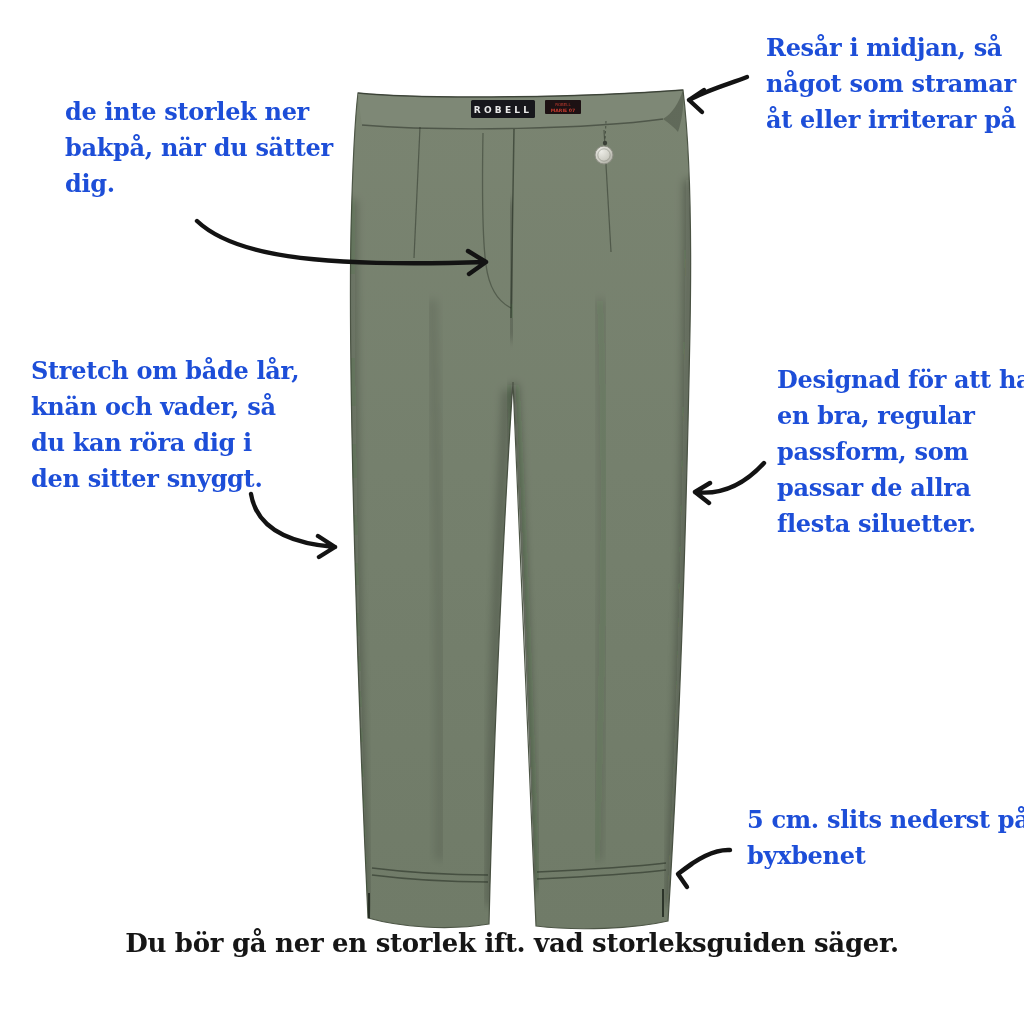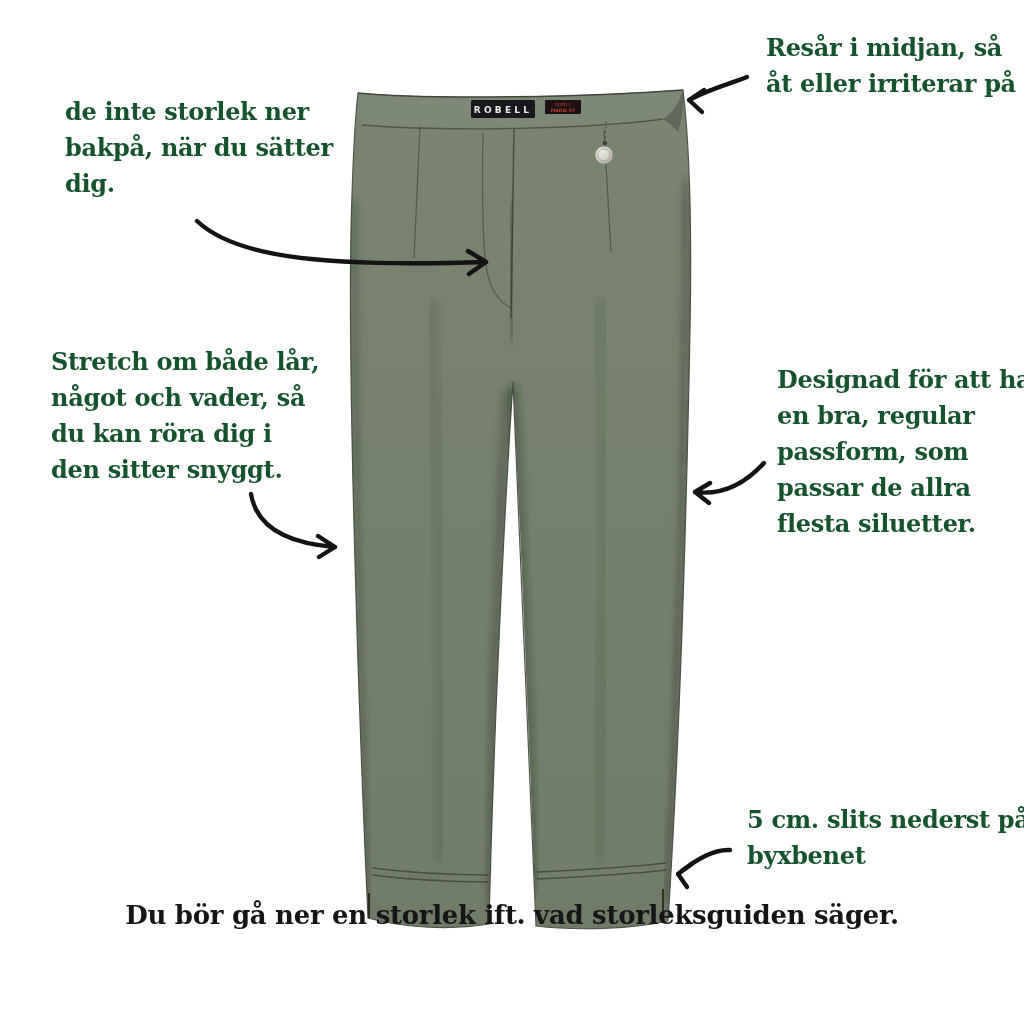--- a/index.html
+++ b/index.html
@@ -4,30 +4,30 @@
 <style>
   html,body{margin:0;padding:0;background:#ffffff;}
   .canvas{
     position:relative;width:1024px;height:1024px;background:#ffffff;
     overflow:hidden;font-family:"DejaVu Serif",serif;
   }
   .canvas svg{position:absolute;left:0;top:0;}
   .ann{
     position:absolute;
     font-weight:700;font-size:24px;line-height:36px;
-    letter-spacing:-0.3px;color:#14532d;white-space:nowrap;
+    letter-spacing:-0.3px;color:#1d4ed8;white-space:nowrap;
   }
   .ann span{display:block;}
   .footer{
-    position:absolute;left:0;right:0;top:900px;text-align:center;
+    position:absolute;left:0;right:0;top:928px;text-align:center;
     font-weight:700;font-size:26px;color:#161616;letter-spacing:-0.3px;
   }
   .ann-crotch{left:65px;top:94px;}
   .ann-waist{left:766px;top:30px;}
-  .ann-stretch{left:31px;top:344px;margin-left:20px;}
+  .ann-stretch{left:31px;top:353px;}
   .ann-fit{left:777px;top:362px;}
   .ann-slit{left:747px;top:802px;}
 </style>
 </head>
 <body>
 
 <div class="canvas">
 
   <svg width="1024" height="1024" viewBox="0 0 1024 1024">
     <defs>
@@ -104,26 +104,27 @@
   </svg>
 
   <div class="ann ann-crotch">
     <span>de inte storlek ner</span>
     <span>bakpå, när du sätter</span>
     <span>dig.</span>
   </div>
 
   <div class="ann ann-waist">
     <span>Resår i midjan, så</span>
+    <span>något som stramar</span>
     <span>åt eller irriterar på</span>
   </div>
 
   <div class="ann ann-stretch">
     <span>Stretch om både lår,</span>
-    <span>något och vader, så</span>
+    <span>knän och vader, så</span>
     <span>du kan röra dig i</span>
     <span>den sitter snyggt.</span>
   </div>
 
   <div class="ann ann-fit">
     <span>Designad för att ha</span>
     <span>en bra, regular</span>
     <span>passform, som</span>
     <span>passar de allra</span>
     <span>flesta siluetter.</span>

